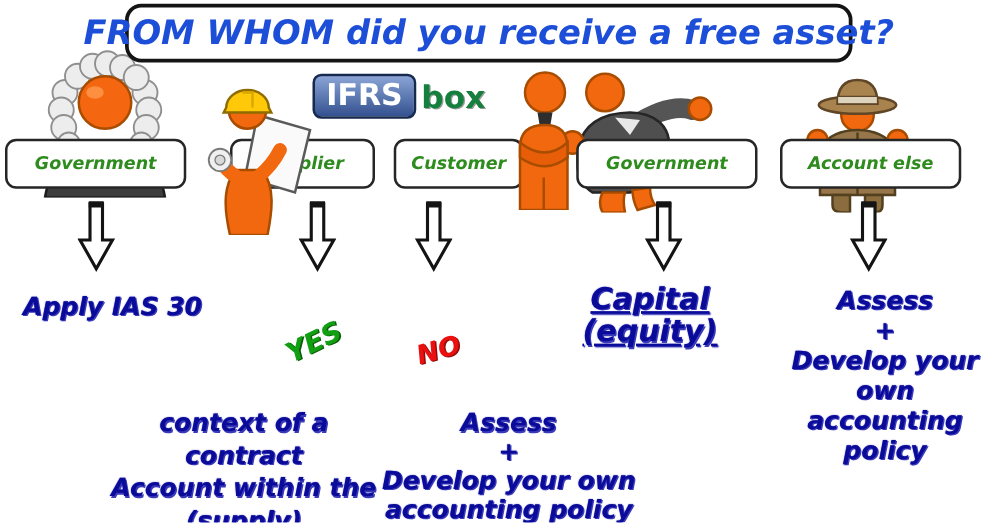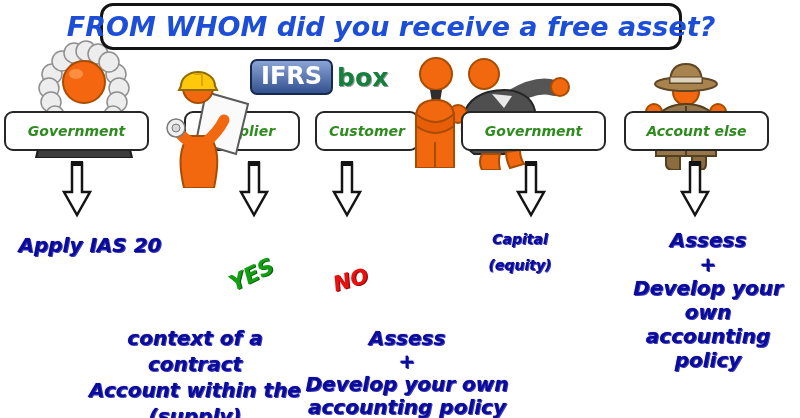--- a/index.html
+++ b/index.html
@@ -46,21 +46,21 @@
   
   .arrow{position:absolute;top:159px;width:30px;height:60px;z-index:1;}
   .ar-1{left:62px;} .ar-2{left:239px;} .ar-3{left:332px;} .ar-4{left:516px;} .ar-5{left:680px;}
   
   .answer{
     position:absolute;z-index:2;text-align:center;
     color:#0b0b99;font-weight:bold;font-style:italic;font-size:20px;
     text-shadow:0 0 1px #4343c4, 1px 1px 0 #3b3bb8;
   }
   .an-government{left:8px;top:233px;width:164px;}
-  .an-shareholder{left:430px;top:226px;width:180px;line-height:26px;font-size:14px;}
+  .an-shareholder{left:430px;top:226px;width:180px;line-height:26px;font-size:24px;text-decoration:underline;}
   .an-someone{left:612px;top:228px;width:192px;line-height:24px;font-size:20px;}
   .an-supplier{left:88px;top:325px;width:214px;line-height:26px;}
   .an-customer{left:303px;top:327px;width:208px;line-height:23px;}
   
   .decision{position:absolute;z-index:3;font-weight:bold;font-style:italic;white-space:nowrap;}
   .d-yes{
     left:228px;top:262px;transform:rotate(-26deg);color:#12a012;font-size:22px;
     text-shadow:1px 1px 0 #0a5c0a;
   }
   .d-no{
@@ -181,21 +181,21 @@
   <svg class="arrow ar-4" viewBox="0 0 30 60">
     <path d="M10,4 L20,4 L20,33 L28,33 L15,56 L2,33 L10,33 Z" fill="#ffffff" stroke="#141414" stroke-width="2.5"></path>
     <rect x="9" y="2" width="12" height="5" fill="#141414"></rect>
   </svg>
   <svg class="arrow ar-5" viewBox="0 0 30 60">
     <path d="M10,4 L20,4 L20,33 L28,33 L15,56 L2,33 L10,33 Z" fill="#ffffff" stroke="#141414" stroke-width="2.5"></path>
     <rect x="9" y="2" width="12" height="5" fill="#141414"></rect>
   </svg>
 
   <div class="answer an-government">
-    <div>Apply IAS 20</div>
+    <div>Apply IAS 30</div>
   </div>
 
   <div class="answer an-supplier">
     <div>context of a contract</div>
     <div>Account within the</div>
     <div>(supply)</div>
   </div>
 
   <div class="answer an-customer">
     <div>Assess</div>

